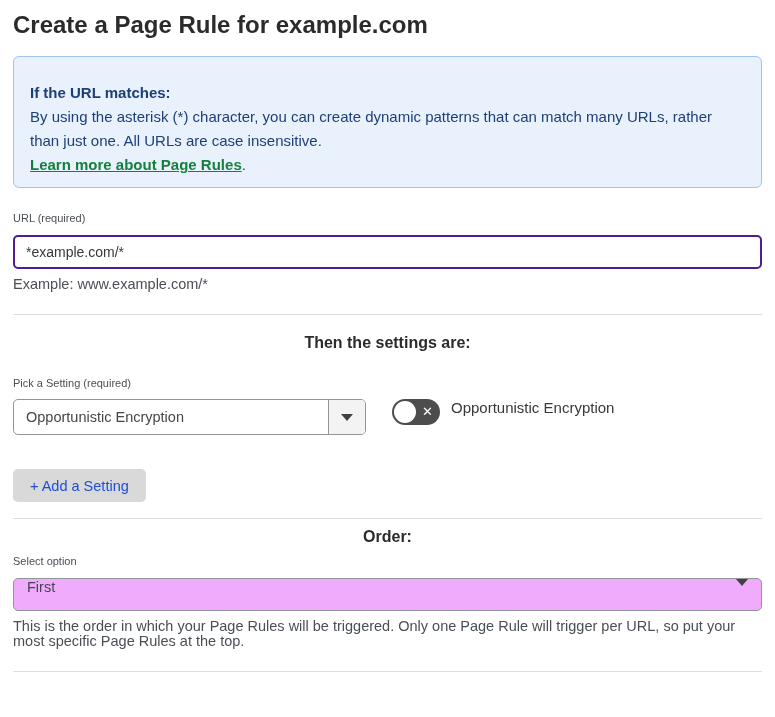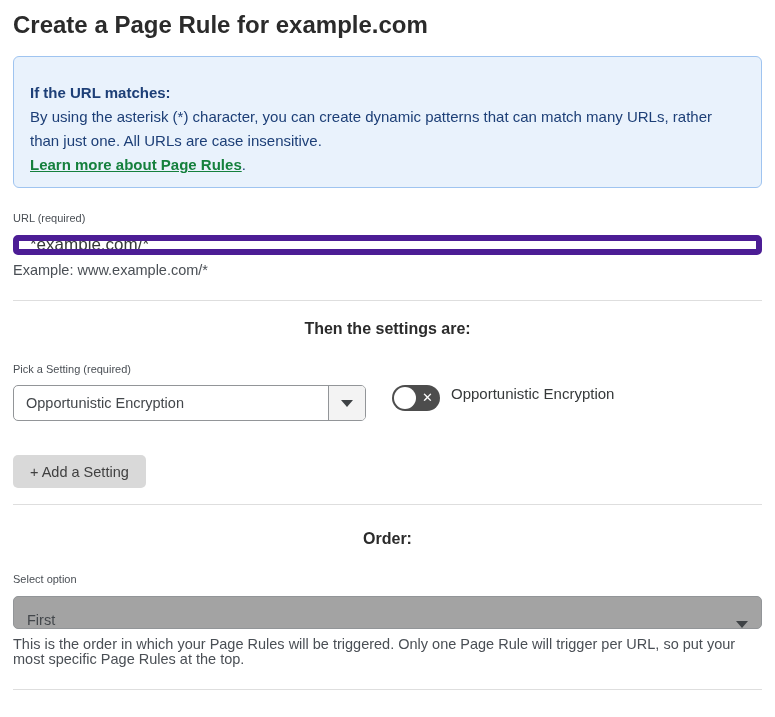--- a/index.html
+++ b/index.html
@@ -43,26 +43,26 @@
     margin-top: 21px;
     font-size: 11px;
     color: #4a4f55;
     line-height: 18px;
   }
 
   .text-input {
     display: block;
     width: 100%;
     margin-top: 8px;
-    height: 20px;
-    border: 6px solid #4c1d95;
+    height: 34px;
+    border: 2px solid #4c1d95;
     border-radius: 5px;
     padding: 0 11px;
     font-family: "Liberation Sans", "DejaVu Sans", sans-serif;
-    font-size: 17px;
+    font-size: 14px;
     color: #36393a;
     background: #fff;
     outline: none;
   }
 
   .helper-text {
     margin-top: 6px;
     font-size: 14.5px;
     color: #4a4f55;
     line-height: 19px;
@@ -160,33 +160,33 @@
     align-items: center;
     justify-content: center;
     height: 33px;
     padding: 0 17px;
     border: none;
     border-radius: 5px;
     font-family: "Liberation Sans", "DejaVu Sans", sans-serif;
     font-size: 14.5px;
     cursor: pointer;
   }
-  .btn-gray { background: #d9d9d9; color: #404040; }
+  .btn-gray { background: #d9d9d9; color: #1d4ed8; }
 
   .add-setting-btn { margin-top: 34px; }
 
   .order-select {
     margin-top: 8px;
     width: 100%;
     height: 33px;
     border: 1px solid #929598;
     border-radius: 5px;
-    background: #a3a3a3;
-    display: flex;
-    align-items: flex-end;
+    background: #f0abfc;
+    display: flex;
+    align-items: flex-start;
     padding: 0 13px;
     font-size: 14.5px;
     color: #43474b;
     cursor: pointer;
   }
   .order-select .order-value { flex: 1; }
   .order-select .caret-down {
     border-left-width: 6px;
     border-right-width: 6px;
     border-top-width: 7px;
@@ -235,23 +235,23 @@
       <span class="knob"></span>
       <span class="toggle-x">✕</span>
     </div>
     <div class="toggle-label">Opportunistic Encryption</div>
   </div>
 
   <button class="btn btn-gray add-setting-btn">+ Add a Setting</button>
 
   <hr class="divider" style="margin-top:16px;">
 
-  <div class="section-heading" style="margin-top:24px;">Order:</div>
-
-  <div class="field-label" style="margin-top:21px;">Select option</div>
+  <div class="section-heading" style="margin-top:8px;">Order:</div>
+
+  <div class="field-label" style="margin-top:5px;">Select option</div>
 
   <div class="order-select">
     <span class="order-value">First</span>
     <span class="caret-down"></span>
   </div>
 
   <div class="order-helper">This is the order in which your Page Rules will be triggered. Only one Page Rule will trigger per URL, so put your most specific Page Rules at the top.</div>
 
   <hr class="divider footer-divider">
 

